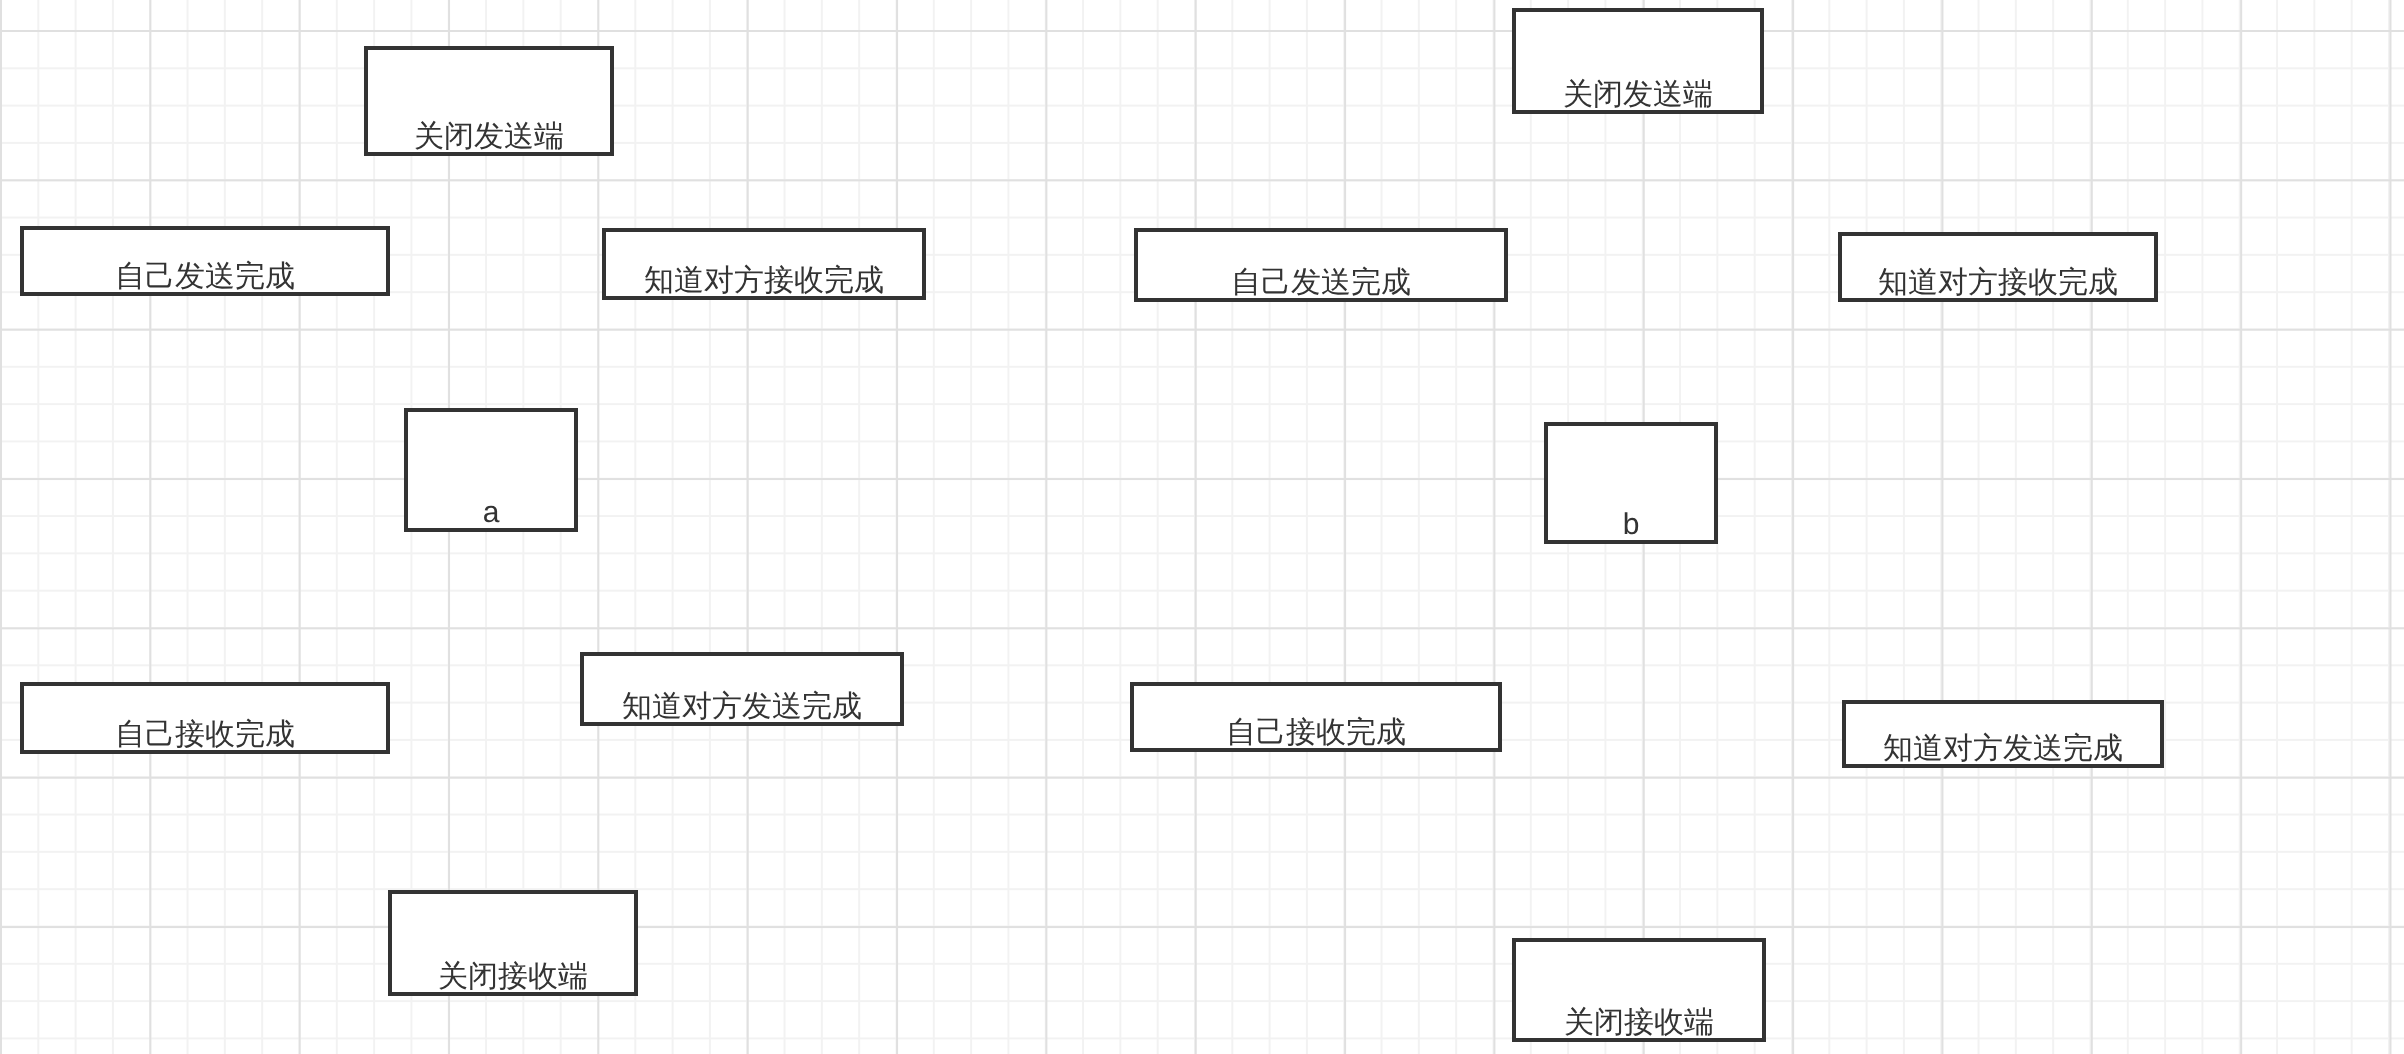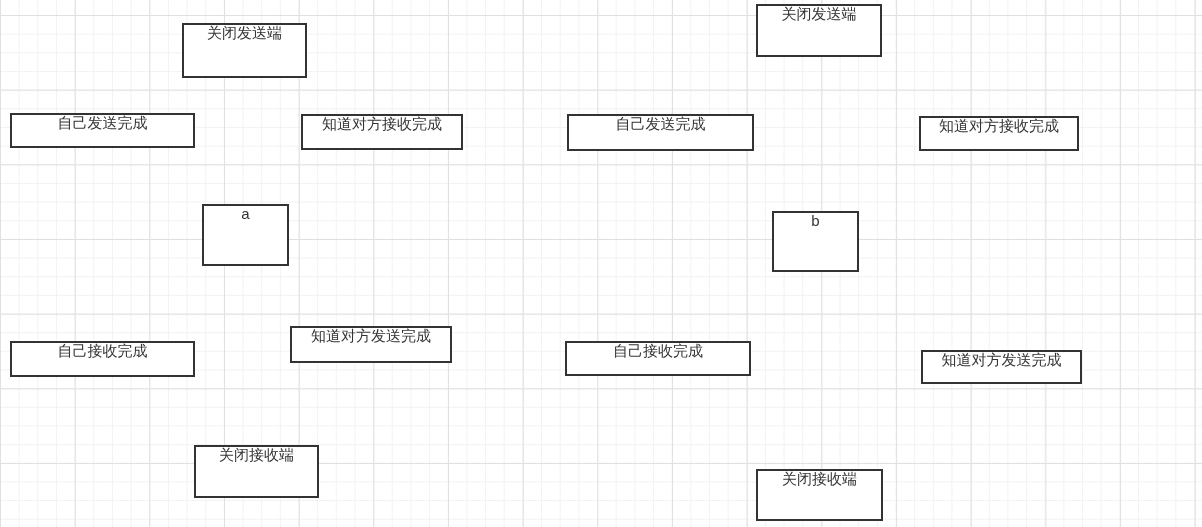--- a/index.html
+++ b/index.html
@@ -33,21 +33,21 @@
       0 15px,
       0 0,
       0 15px;
   }
   .node {
     position: absolute;
     box-sizing: border-box;
     background: var(--node-fill, #ffffff);
     border: 2.5px solid var(--node-border, #333333);
     display: flex;
-    align-items: flex-start;
+    align-items: flex-end;
     justify-content: center;
     color: var(--node-text, #333333);
     font-size: 15px;
     line-height: 1;
     white-space: nowrap;
     cursor: default;
     user-select: none;
   }
   .node-label {
     display: block;

